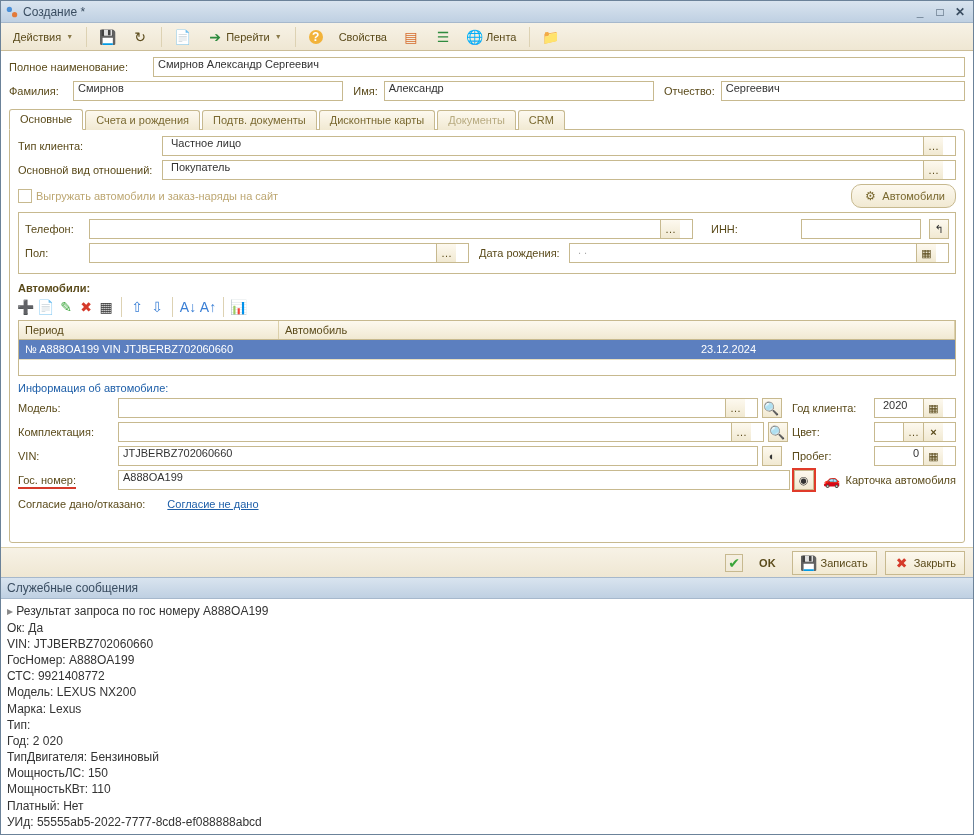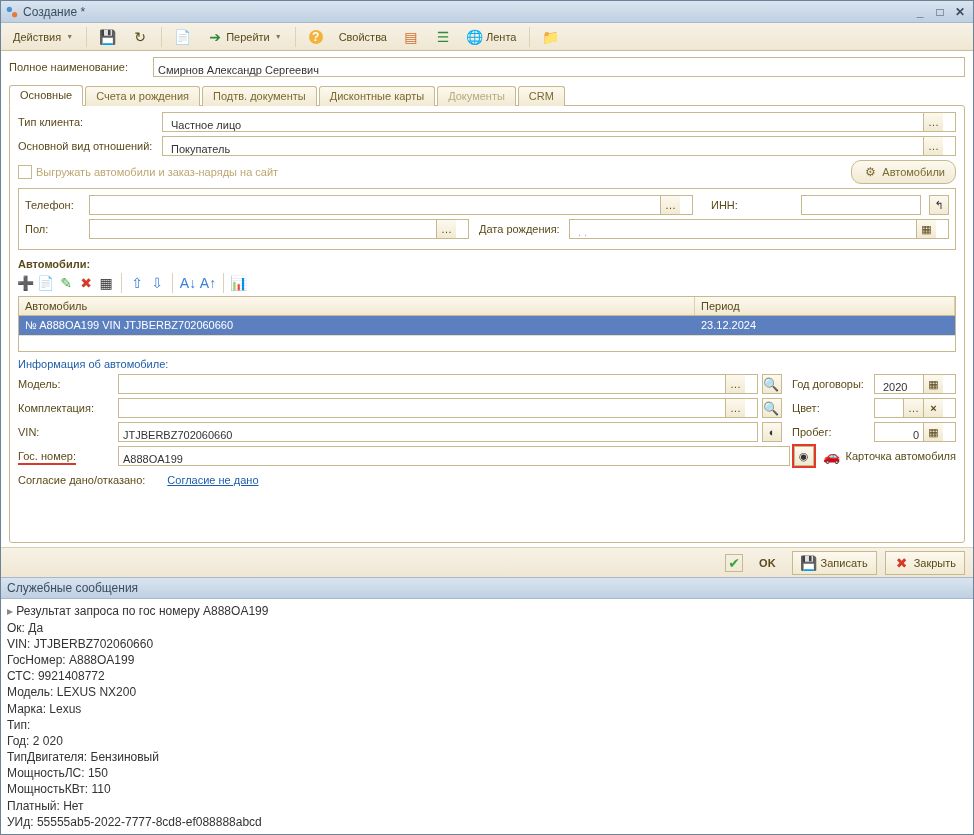--- a/index.html
+++ b/index.html
@@ -10,21 +10,21 @@
   .titlebar .spacer { flex: 1; }
   .winbtn { width: 18px; height: 16px; margin-left: 2px; display: inline-flex; align-items: center; justify-content: center; color: #3a4d61; cursor: pointer; font-weight: bold; font-size: 12px; }
   .toolbar { height: 28px; background: linear-gradient(#f7f2e6,#efe7d3); border-bottom: 1px solid #cbbd97; display: flex; align-items: center; padding: 0 6px; gap: 4px; }
   .tbtn { height: 22px; padding: 0 5px; display: inline-flex; align-items: center; gap: 3px; border: 1px solid transparent; border-radius: 2px; cursor: pointer; color: #5a4a1a; }
   .sep { width: 1px; height: 20px; background: #ddd2b3; margin: 0 3px; }
   .down { font-size: 7px; color: #8a7a4a; margin-left: 2px; }
   .icon { width: 16px; height: 16px; display: inline-flex; align-items: center; justify-content: center; font-size: 12px; }
   .content { flex: 1; display: flex; flex-direction: column; padding: 6px 8px 4px 8px; min-height:0; overflow:hidden;}
   .row { display: flex; align-items: center; gap: 4px; margin-bottom: 4px; }
   .label { color: #5a4a1a; white-space: nowrap; padding-right: 2px; }
-  .input { flex: 1; height: 20px; border: 1px solid #c7b98f; background: #fff; padding: 0 4px; display: flex; align-items: flex-end; color: #333; position: relative; }
+  .input { flex: 1; height: 20px; border: 1px solid #c7b98f; background: #fff; padding: 0 4px; display: flex; align-items: flex-start; color: #333; position: relative; }
   .input.lookup { padding-right: 12px; }
   .input .minibtn, .minibtn { width: 20px; height: 18px; background: linear-gradient(#fdf9ef,#f1e9d2); border-left: 1px solid #c7b98f; display:inline-flex; align-items:center; justify-content:center; cursor:pointer; font-size:11px; color:#5a4a1a;}
   .lookup .val { flex:1; padding: 0 4px;}
   .tabbar { display: flex; height: 22px; align-items: flex-end; gap: 2px; margin-top: 2px; }
   .tab { padding: 3px 10px 4px 10px; border: 1px solid #c7b98f; border-bottom: none; background: linear-gradient(#fdf9ef,#f1e9d2); color: #7a6930; border-radius: 3px 3px 0 0; cursor: pointer; position: relative; top: 1px; }
   .tab.active { background: #fff; color: #5a4a1a; font-weight: normal; border-bottom: 1px solid #fff; top: 1px; }
   .tab.disabled { color: #b8ab80; }
   .tabpage { border: 1px solid #c7b98f; background: #fff; flex: 1; padding: 6px 8px; display: flex; flex-direction: column; border-radius: 0 3px 3px 3px; min-height:0; overflow:hidden;}
   .inner-tabpage { border: 1px solid #c7b98f; background: #fff; padding: 6px; margin-bottom: 6px; }
   .gridtoolbar { display:flex; gap:4px; align-items:center; height:22px; margin:2px 0;}
@@ -120,20 +120,34 @@
       </span>
   </div>
 
   <div class="content">
     <div class="row">
       <span class="label w2">Полное наименование:</span>
       <div class="input">
           <span>Смирнов Александр Сергеевич</span>
         </div>
     </div>
+    <div class="row">
+      <span class="label" style="width:60px;">Фамилия:</span>
+      <div class="input" style="flex:1;">
+          <span>Смирнов</span>
+        </div>
+      <span class="label" style="margin-left:6px;">Имя:</span>
+      <div class="input" style="flex:1;">
+          <span>Александр</span>
+        </div>
+      <span class="label" style="margin-left:6px;">Отчество:</span>
+      <div class="input" style="flex:0.9;">
+          <span>Сергеевич</span>
+        </div>
+    </div>
 
     <div class="tabbar">
       <div class="tab active">Основные</div>
       <div class="tab">Счета и рождения</div>
       <div class="tab">Подтв. документы</div>
       <div class="tab">Дисконтные карты</div>
       <div class="tab disabled">Документы</div>
       <div class="tab">CRM</div>
     </div>
     <div class="tabpage">
@@ -200,57 +214,57 @@
         <span class="icon ico-color" style="color:#3a7fd5;">⇧</span>
         <span class="icon ico-color" style="color:#3a7fd5;">⇩</span>
         <span class="sep"></span>
         <span class="icon ico-color" style="color:#3a7fd5;">A↓</span>
         <span class="icon ico-color" style="color:#3a7fd5;">A↑</span>
         <span class="sep"></span>
         <span class="icon ico-color">📊</span>
       </div>
       <div class="grid">
         <div class="grid-header">
+          <div class="cell c2">Период</div>
           <div class="cell c1">Автомобиль</div>
-          <div class="cell c2">Период</div>
         </div>
         <div class="grid-row sel">
           <div class="cell c1">№ A888OA199 VIN JTJBERBZ702060660</div>
           <div class="cell c2">23.12.2024</div>
         </div>
         <div class="grid-pad"></div>
       </div>
 
       <div class="info-title">Информация об автомобиле:</div>
 
       <div class="row">
         <span class="label w1">Модель:</span>
         <div class="input lookup" style="flex:1;">
             <span class="val"></span>
             <span class="minibtn">…</span>
           </div>
         <span class="box-icon">
             <span class="q">🔍</span>
           </span>
-        <span class="label" style="margin-left:6px;width:78px;">Год договоры:</span>
+        <span class="label" style="margin-left:6px;width:78px;">Год клиента:</span>
         <div class="input lookup" style="width:82px;flex:none;">
             <span class="val">2020</span>
             <span class="minibtn">▦</span>
           </div>
       </div>
       <div class="row">
         <span class="label w1">Комплектация:</span>
         <div class="input lookup" style="flex:1;">
             <span class="val"></span>
             <span class="minibtn">…</span>
           </div>
         <span class="box-icon">
             <span class="q">🔍</span>
           </span>
-        <span class="label" style="margin-left:6px;width:78px;">Цвет:</span>
+        <span class="label" style="width:78px;">Цвет:</span>
         <div class="input lookup" style="width:82px;flex:none;">
             <span class="val"></span>
             <span class="minibtn">…</span>
             <span class="minibtn" style="font-weight:bold;">×</span>
           </div>
       </div>
       <div class="row">
         <span class="label w1">VIN:</span>
         <div class="input" style="flex:1;">
             <span>JTJBERBZ702060660</span>

